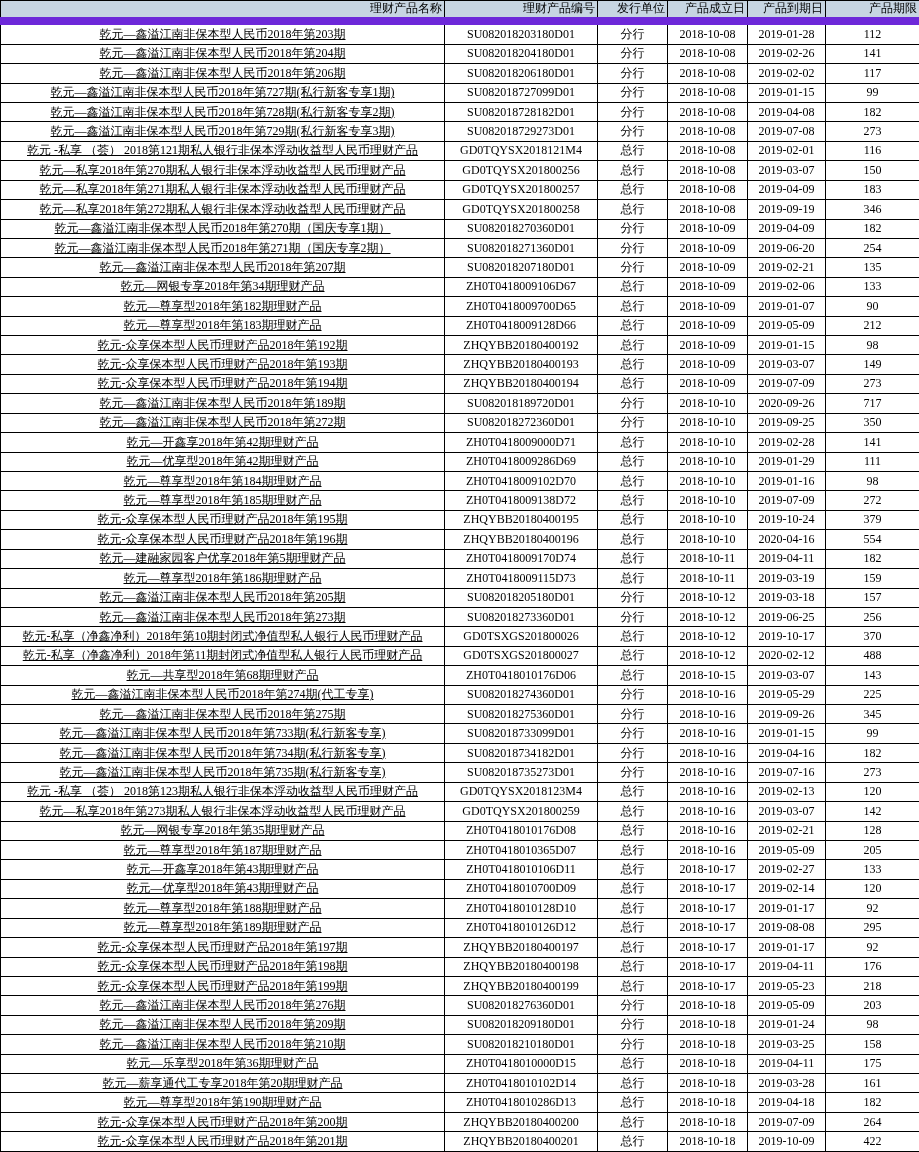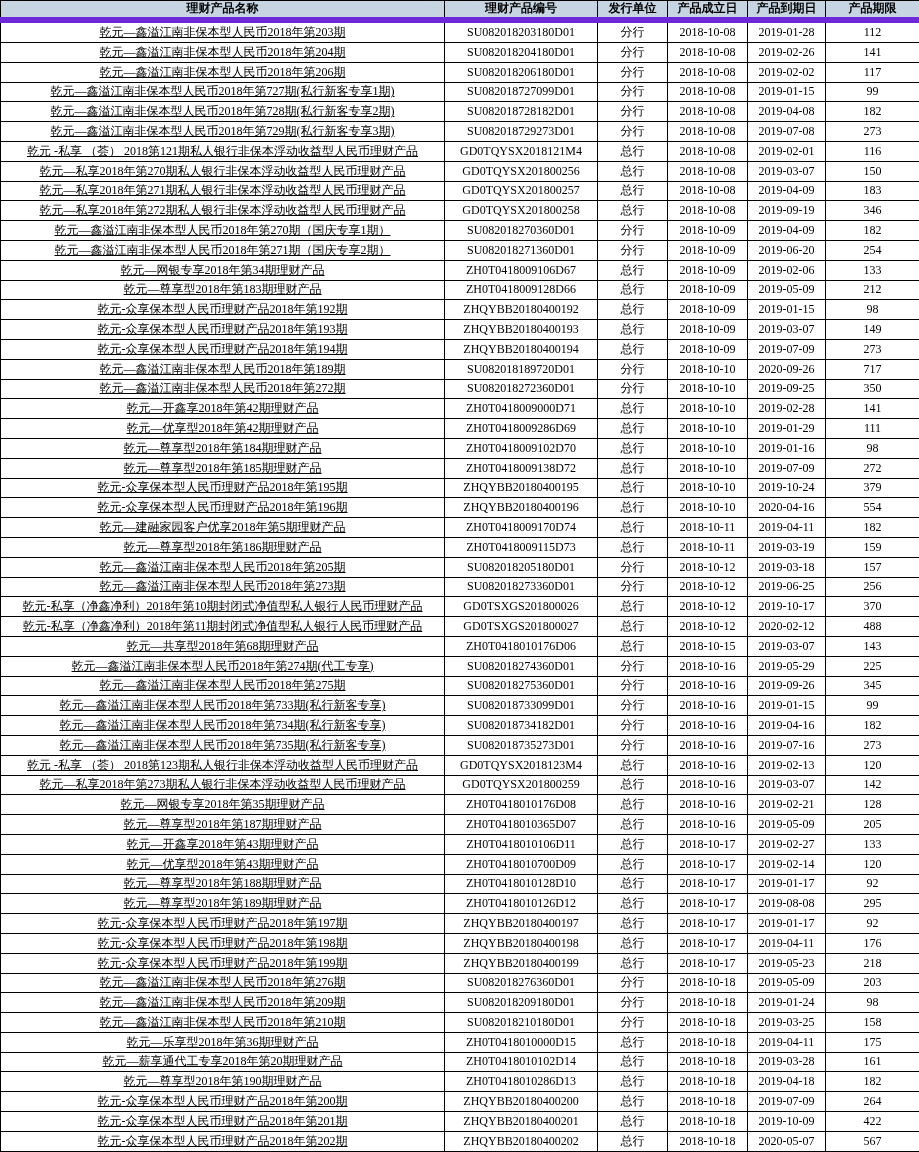--- a/index.html
+++ b/index.html
@@ -27,22 +27,23 @@
     text-align: center;
     vertical-align: middle;
     padding: 0 2px;
     overflow: hidden;
     white-space: nowrap;
     line-height: 1.1;
   }
   table.products thead th {
     background: var(--header-bg, #c7d5e2);
     height: 16px;
-    font-weight: bold;
-    border-bottom: 6px solid #6d28d9;
+    font-weight: normal;
+    border-bottom: 8px solid #6d28d9;
+    text-align: right;
   }
   table.products tbody td {
     height: 17px;
     background: #ffffff;
   }
   table.products tbody td.col-name {
     text-decoration: underline;
   }
   table.products tbody td.col-term_days,
   table.products tbody td.col-code,
@@ -164,26 +165,42 @@
       </tr>
       <tr>
         <td class="col-name">乾元—鑫溢江南非保本型人民币2018年第271期（国庆专享2期）</td>
         <td class="col-code">SU082018271360D01</td>
         <td class="col-issuer">分行</td>
         <td class="col-start_date">2018-10-09</td>
         <td class="col-end_date">2019-06-20</td>
         <td class="col-term_days">254</td>
       </tr>
       <tr>
+        <td class="col-name">乾元—鑫溢江南非保本型人民币2018年第207期</td>
+        <td class="col-code">SU082018207180D01</td>
+        <td class="col-issuer">分行</td>
+        <td class="col-start_date">2018-10-09</td>
+        <td class="col-end_date">2019-02-21</td>
+        <td class="col-term_days">135</td>
+      </tr>
+      <tr>
         <td class="col-name">乾元—网银专享2018年第34期理财产品</td>
         <td class="col-code">ZH0T0418009106D67</td>
         <td class="col-issuer">总行</td>
         <td class="col-start_date">2018-10-09</td>
         <td class="col-end_date">2019-02-06</td>
         <td class="col-term_days">133</td>
+      </tr>
+      <tr>
+        <td class="col-name">乾元—尊享型2018年第182期理财产品</td>
+        <td class="col-code">ZH0T0418009700D65</td>
+        <td class="col-issuer">总行</td>
+        <td class="col-start_date">2018-10-09</td>
+        <td class="col-end_date">2019-01-07</td>
+        <td class="col-term_days">90</td>
       </tr>
       <tr>
         <td class="col-name">乾元—尊享型2018年第183期理财产品</td>
         <td class="col-code">ZH0T0418009128D66</td>
         <td class="col-issuer">总行</td>
         <td class="col-start_date">2018-10-09</td>
         <td class="col-end_date">2019-05-09</td>
         <td class="col-term_days">212</td>
       </tr>
       <tr>
@@ -514,23 +531,15 @@
         <td class="col-end_date">2019-07-09</td>
         <td class="col-term_days">264</td>
       </tr>
       <tr>
         <td class="col-name">乾元-众享保本型人民币理财产品2018年第201期</td>
         <td class="col-code">ZHQYBB20180400201</td>
         <td class="col-issuer">总行</td>
         <td class="col-start_date">2018-10-18</td>
         <td class="col-end_date">2019-10-09</td>
         <td class="col-term_days">422</td>
-      </tr>
-      <tr>
-        <td class="col-name">乾元-众享保本型人民币理财产品2018年第202期</td>
-        <td class="col-code">ZHQYBB20180400202</td>
-        <td class="col-issuer">总行</td>
-        <td class="col-start_date">2018-10-18</td>
-        <td class="col-end_date">2020-05-07</td>
-        <td class="col-term_days">567</td>
       </tr>
     </tbody>
 </table>
 
 </body></html>

